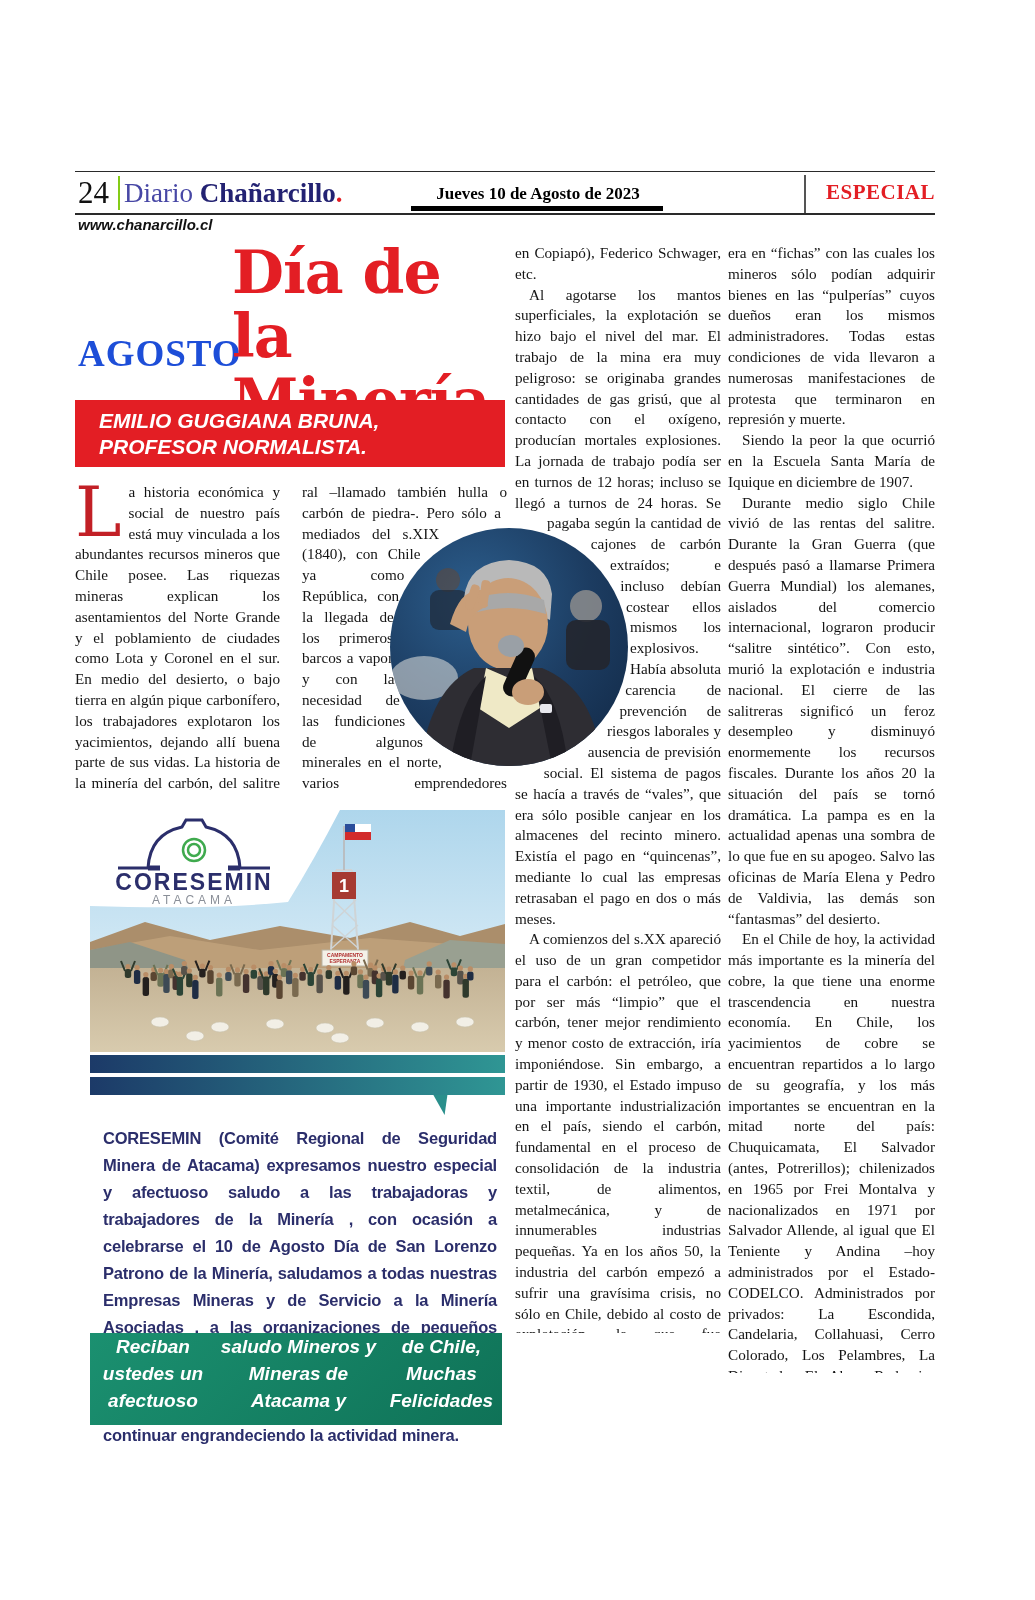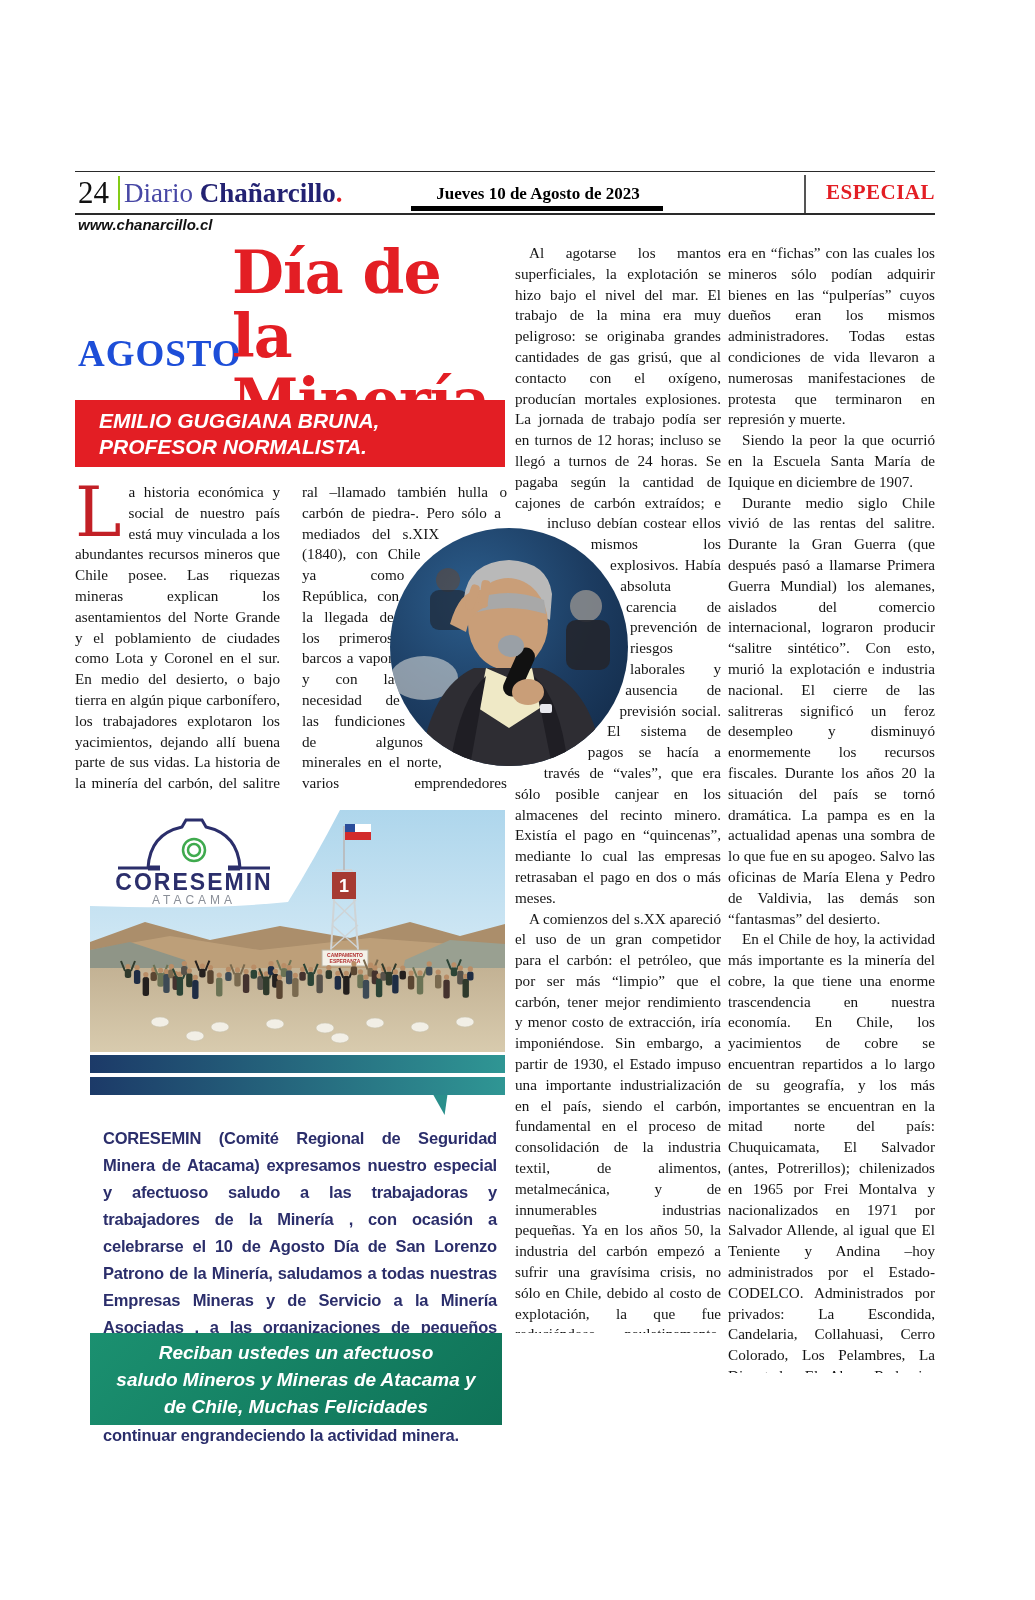--- a/index.html
+++ b/index.html
@@ -60,21 +60,21 @@
   #gradtail{left:418px;top:1095px;width:0;height:0;border-left:14px solid transparent;
             border-right:14px solid #2a8f8c;border-bottom:20px solid transparent;
             border-top:0;transform:skewX(-8deg);}
   #ad-message{left:103px;top:1125px;width:394px;font-family:"Liberation Sans",sans-serif;
               font-weight:bold;font-size:16.5px;line-height:27px;letter-spacing:-.2px;
               color:#2b2e6b;text-align:justify;}
   #greeting{left:90px;top:1333px;width:412px;height:92px;
             background:linear-gradient(135deg,#1b9070,#0f7257);
             color:#fff;font-family:"Liberation Sans",sans-serif;font-weight:bold;font-style:italic;
             font-size:19px;line-height:27px;text-align:center;
-            display:flex;flex-direction:column;justify-content:center;}
+            display:flex;flex-direction:row;justify-content:space-between;}
   svg{display:block;}
 </style>
 </head>
 <body>
 
 <div id="page">
 
   <div class="rule" style="left:75px;top:171px;width:860px;height:1px;"></div>
   <div class="rule" style="left:75px;top:213px;width:860px;height:2px;"></div>
 
@@ -102,20 +102,21 @@
 
   </div>
 
   <div class="abs news" id="col2">
     <span id="wrap2"></span>
     <p class="ni">ral –llamado también hulla o carbón de piedra-. Pero sólo a mediados del s.XIX (1840), con Chile ya como República, con la llegada de los primeros barcos a vapor y con la necesidad de las fundiciones de algunos minerales en el norte, varios emprendedores posibilitaron la explotación de yacimientos de carbón mineral. Se iniciaron numerosas explotaciones en las vecindades de Concepción y Arauco: Talcahuano, Penco, Coronel, Lebu, Curanilahue, etc. Dentro de los empresarios se destacaron Joaquín Edwards, Matías Cousiño (enriquecido</p>
   </div>
 
   <div class="abs news" id="col3">
     <span id="wrap3"></span>
+    <p class="ni">en Copiapó), Federico Schwager, etc.</p>
     <p>Al agotarse los mantos superficiales, la explotación se hizo bajo el nivel del mar. El trabajo de la mina era muy peligroso: se originaba grandes cantidades de gas grisú, que al contacto con el oxígeno, producían mortales explosiones. La jornada de trabajo podía ser en turnos de 12 horas; incluso se llegó a turnos de 24 horas. Se pagaba según la cantidad de cajones de carbón extraídos; e incluso debían costear ellos mismos los explosivos. Había absoluta carencia de prevención de riesgos laborales y ausencia de previsión social. El sistema de pagos se hacía a través de “vales”, que era sólo posible canjear en los almacenes del recinto minero. Existía el pago en “quincenas”, mediante lo cual las empresas retrasaban el pago en dos o más meses.</p>
     <p>A comienzos del s.XX apareció el uso de un gran competidor para el carbón: el petróleo, que por ser más “limpio” que el carbón, tener mejor rendimiento y menor costo de extracción, iría imponiéndose. Sin embargo, a partir de 1930, el Estado impuso una importante industrialización en el país, siendo el carbón, fundamental en el proceso de consolidación de la industria textil, de alimentos, metalmecánica, y de innumerables industrias pequeñas. Ya en los años 50, la industria del carbón empezó a sufrir una gravísima crisis, no sólo en Chile, debido al costo de explotación, la que fue reduciéndose paulatinamente, para finalmente, el 17 de abril de 1997 se anunció en Lota el cierre definitivo de la última mina de carbón.</p>
 
   </div>
 
   <div class="abs news" id="col4">
     <p class="ni">era en “fichas” con las cuales los mineros sólo podían adquirir bienes en las “pulperías” cuyos dueños eran los mismos administradores. Todas estas condiciones de vida llevaron a numerosas manifestaciones de protesta que terminaron en represión y muerte.</p>
     <p>Siendo la peor la que ocurrió en la Escuela Santa María de Iquique en diciembre de 1907.</p>
     <p>Durante medio siglo Chile vivió de las rentas del salitre. Durante la Gran Guerra (que después pasó a llamarse Primera Guerra Mundial) los alemanes, aislados del comercio internacional, lograron producir “salitre sintético”. Con esto, murió la explotación e industria nacional. El cierre de las salitreras significó un feroz desempleo y disminuyó enormemente los recursos fiscales. Durante los años 20 la situación del país se tornó dramática. La pampa es en la actualidad apenas una sombra de lo que fue en su apogeo. Salvo las oficinas de María Elena y Pedro de Valdivia, las demás son “fantasmas” del desierto.</p>
     <p>En el Chile de hoy, la actividad más importante es la minería del cobre, la que tiene una enorme trascendencia en nuestra economía. En Chile, los yacimientos de cobre se encuentran repartidos a lo largo de su geografía, y los más importantes se encuentran en la mitad norte del país: Chuquicamata, El Salvador (antes, Potrerillos); chilenizados en 1965 por Frei Montalva y nacionalizados en 1971 por Salvador Allende, al igual que El Teniente y Andina –hoy administrados por el Estado-CODELCO. Administrados por privados: La Escondida, Candelaria, Collahuasi, Cerro Colorado, Los Pelambres, La Disputada, El Abra, Radomiro Tomic, etc. En nuestro país, el cobre no sólo se explota en los grandes yacimientos. También existe la pequeña producción minera, que constituye una forma de vida y de trabajo fundamental en el norte de Chile. Se estima que en la zona trabajan más de dos mil pirquineros, quienes generalmente venden el mineral extraído a la Empresa Nacional de Minería ENAMI. Este trabajo minero se desarrolla de manera casi artesanal, con tecnología de antaño y en situación de riesgo, al no contar con tecnología de punta. Difícilmente obtienen créditos o financiamiento, etc. Y hoy se encuentran en dilema por la problemática de la Fundición “Paipote”.</p>

